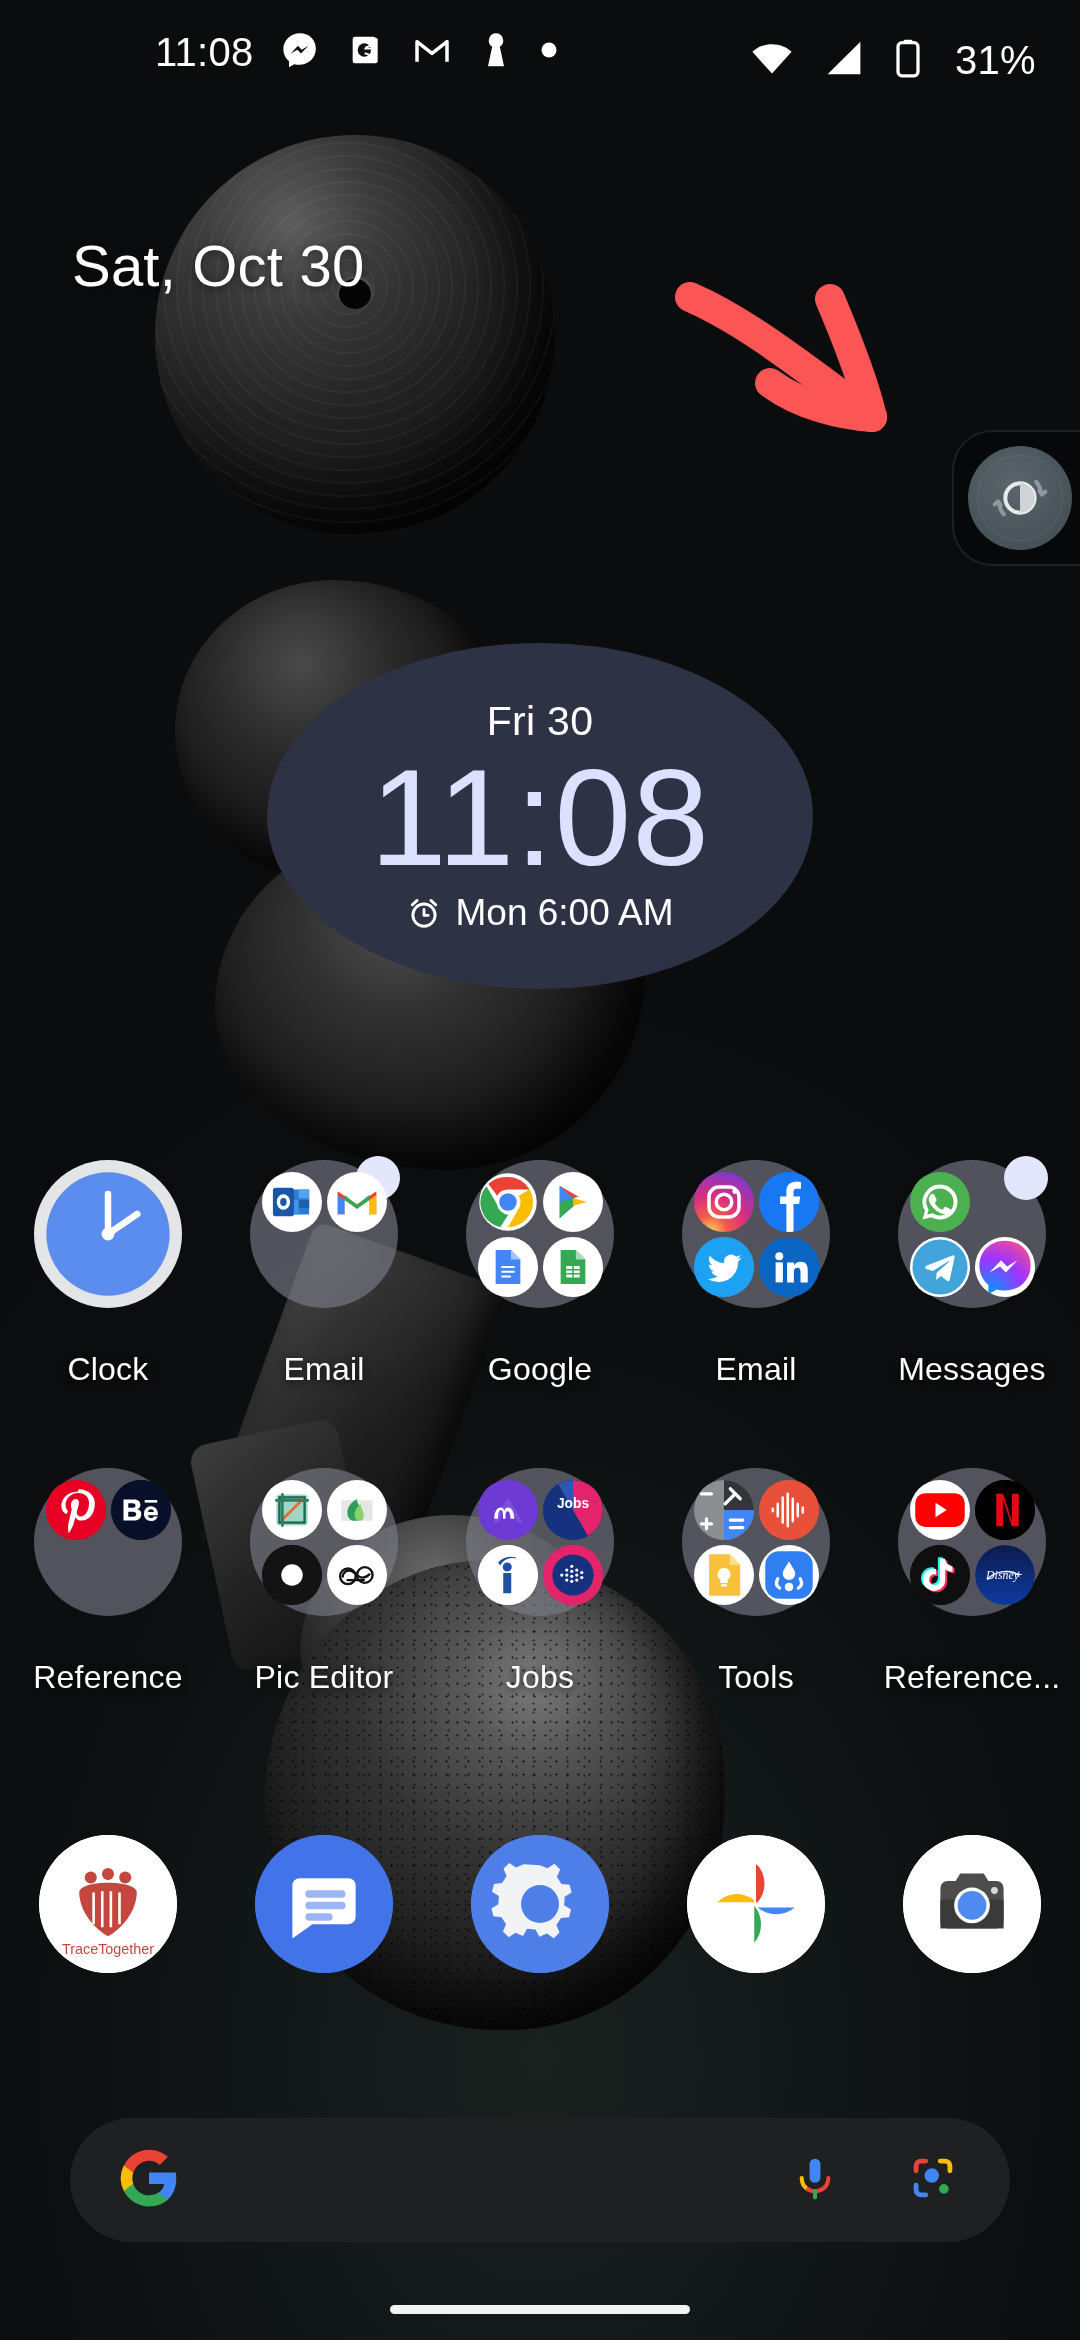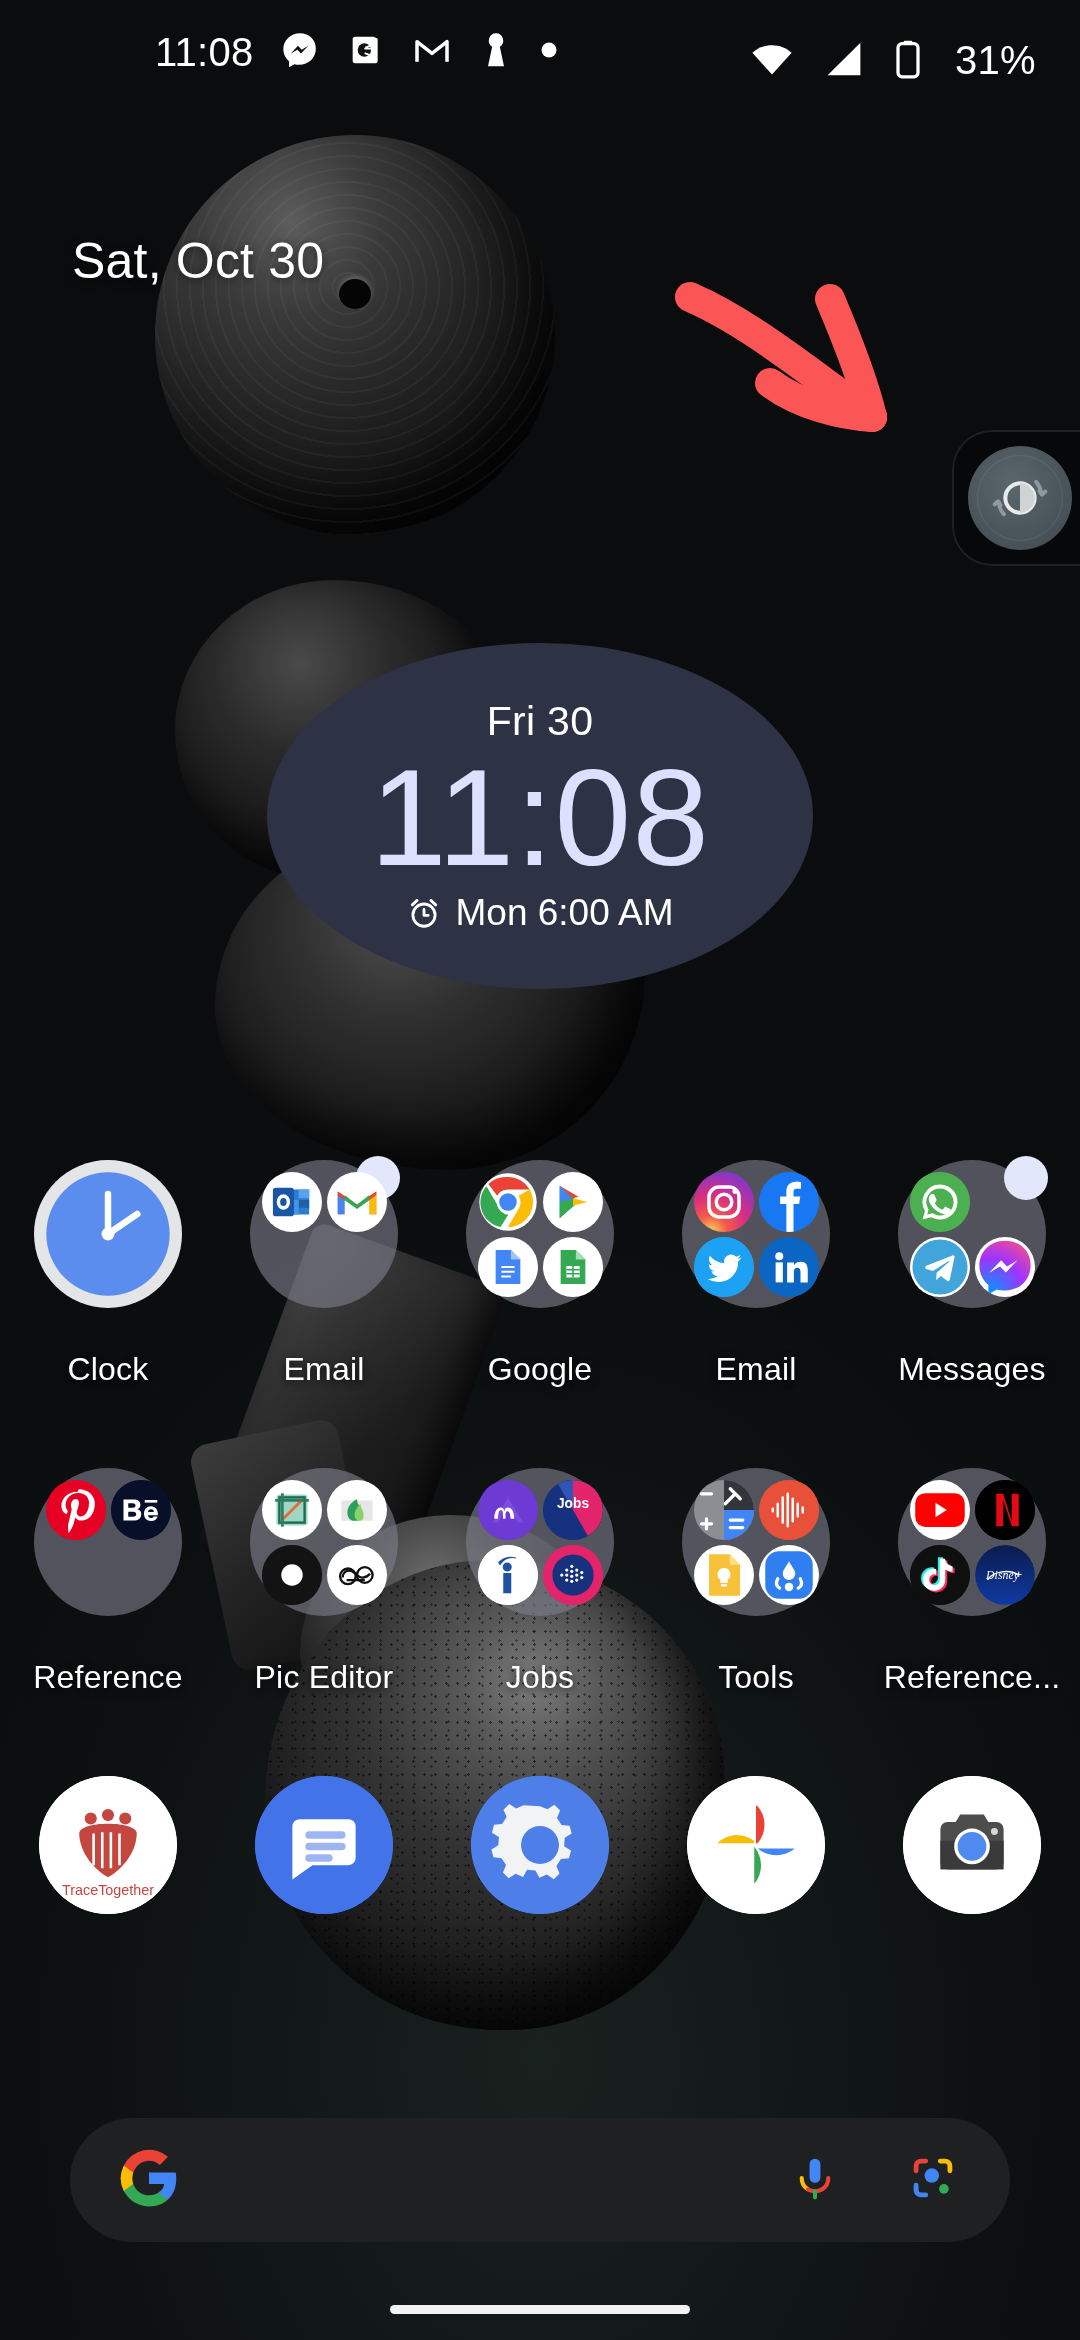--- a/index.html
+++ b/index.html
@@ -87,28 +87,28 @@
   }
 
   
   .statusbar {
     position:absolute; left:0; top:0; width:1080px; height:104px;
     display:flex; align-items:center; justify-content:space-between;
     padding:0 44px 0 0; color:#fff;
   }
   .sb-left { display:flex; align-items:center; gap:26px; padding-left:155px; }
   .sb-time { font-size:40px; letter-spacing:.3px; }
-  .sb-right { display:flex; align-items:flex-end; gap:29px;margin-top:16px; }
+  .sb-right { display:flex; align-items:center; gap:29px;margin-top:16px; }
   .sb-batt-text { font-size:40px; letter-spacing:.3px; margin-left:4px; }
   .ic { display:block; }
 
   
   .datetext {
     position:absolute; left:72px; top:232px;
-    font-size:50px; color:#fff; letter-spacing:.2px;
+    font-size:58px; color:#fff; letter-spacing:.2px;
     text-shadow:0 2px 10px rgba(0,0,0,.55);
   }
 
   
   .annot { position:absolute; left:660px; top:265px; width:340px; height:260px; pointer-events:none; }
 
   
   .dtwidget {
     position:absolute; left:952px; top:430px; width:152px; height:136px;
     background:#060809; border-radius:40px 0 0 40px;
@@ -162,21 +162,21 @@
   .badge {
     position:absolute; right:-2px; top:-4px; width:44px; height:44px;
     border-radius:50%; background:#e3e7fb;
   }
 
   
   .appcircle { width:148px; height:148px; border-radius:50%;
                display:flex; align-items:center; justify-content:center; overflow:hidden; }
 
   
-  .dock { position:absolute; left:0; top:1776px; width:1080px; display:flex; }
+  .dock { position:absolute; left:0; top:1835px; width:1080px; display:flex; }
   .dockcell { width:216px; display:flex; justify-content:center; }
   .dockicon { width:138px; height:138px; border-radius:50%;
               display:flex; align-items:center; justify-content:center; overflow:hidden; }
 
   
   .searchbar {
     position:absolute; left:70px; top:2118px; width:940px; height:124px;
     background:#1e2022; border-radius:62px;
     display:flex; align-items:center; padding:0 48px;
   }

